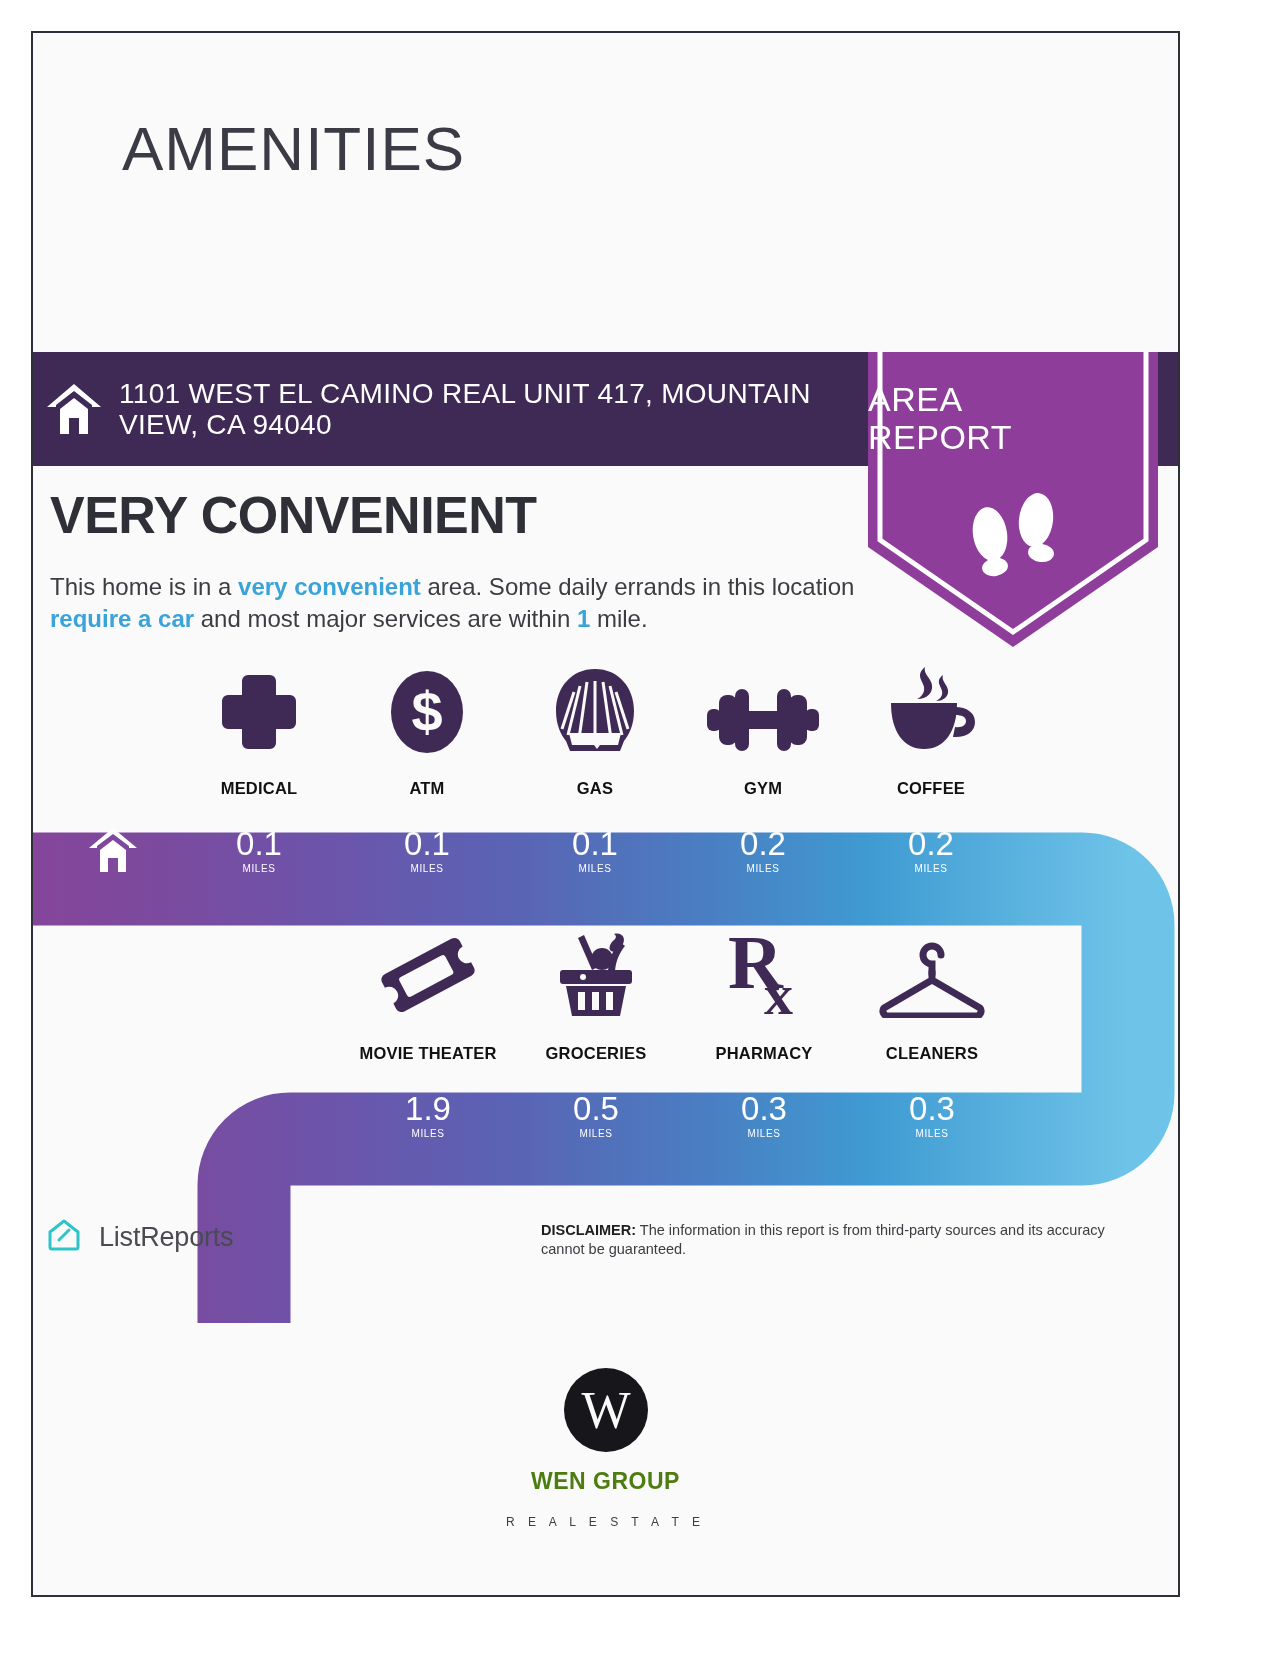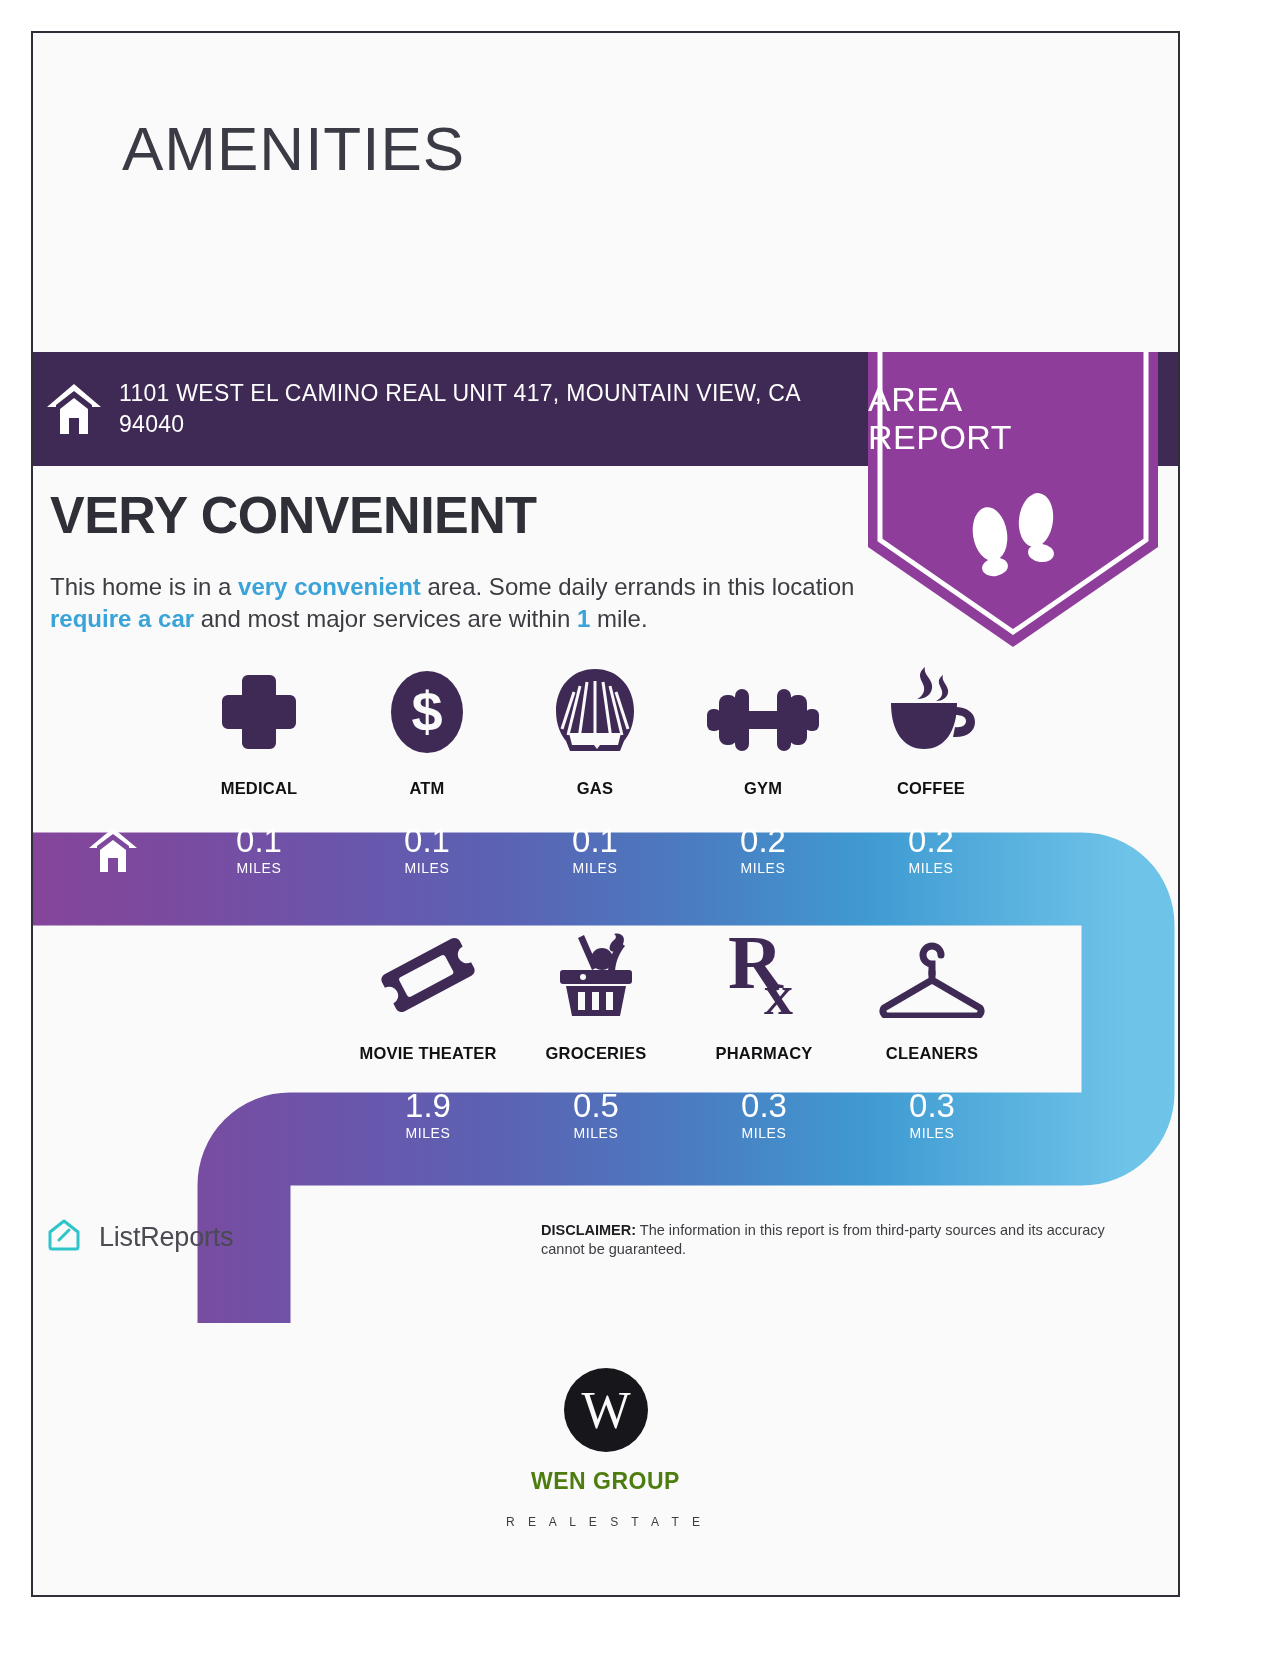--- a/index.html
+++ b/index.html
@@ -41,21 +41,21 @@
     width: 840px; height: 114px;
     display: flex; align-items: center;
   }
   .home-icon-hdr {
     margin-left: 12px; margin-right: 16px;
     width: 58px; height: 54px;
     flex: 0 0 auto;
   }
   .addr-text {
     color: #ffffff;
-    font-size: 23px;
+    font-size: 28px;
     line-height: 31px;
     letter-spacing: 0.3px;
     max-width: 730px;
   }
 
   
   .badge {
     position: absolute;
     left: 835px; top: 319px;
     width: 290px; height: 295px;
@@ -146,21 +146,21 @@
     width: 672px; height: 93px;
     display: flex;
   }
   .dcell {
     width: 168px;
     display: flex; flex-direction: column;
     align-items: center; justify-content: center;
     color: #ffffff;
   }
   .dnum { font-size: 33px; line-height: 36px; font-weight: 400; }
-  .dunit { font-size: 14px; letter-spacing: 0.6px; margin-top: 1px; }
+  .dunit { font-size: 10px; letter-spacing: 0.6px; margin-top: 1px; }
 
   .home-chip {
     position: absolute;
     left: 17px; top: 770px;
     width: 125px; height: 93px;
     display: flex; align-items: center; justify-content: center;
   }
 
   
   .lr-logo {

